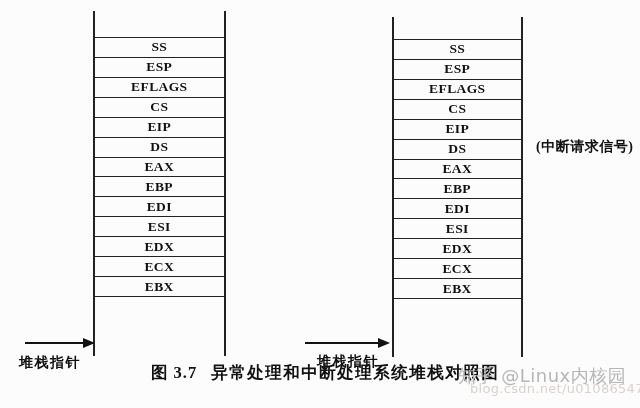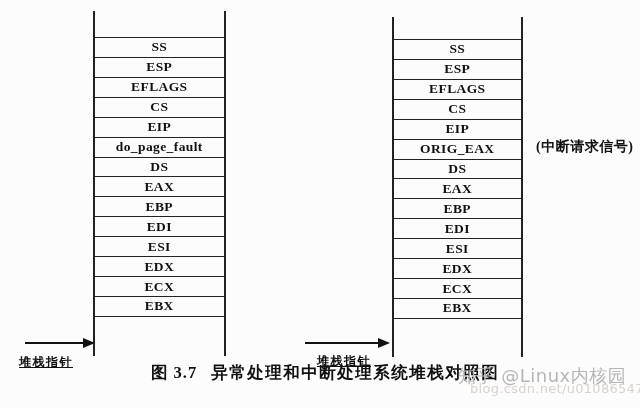--- a/index.html
+++ b/index.html
@@ -48,25 +48,24 @@
   }
   .arrow-head {
     position: absolute;
     width: 0; height: 0;
     border-top: 5.5px solid transparent;
     border-bottom: 5.5px solid transparent;
     border-left: 12px solid var(--text);
   }
   .pointer-label {
     position: absolute;
-    font-size: 12px;
+    font-size: 14px;
     font-weight: bold;
     letter-spacing: 1.5px;
     white-space: nowrap;
-    text-decoration: underline;
   }
   .annotation {
     position: absolute;
     font-size: 14px;
     font-weight: bold;
     letter-spacing: 0.5px;
     white-space: nowrap;
   }
   .caption {
     position: absolute;
@@ -124,21 +123,20 @@
 
   <div>
     <div class="rail ls-rail-l"></div>
     <div class="rail ls-rail-r"></div>
     <div class="rows ls-rows">
         <div class="stack-row">SS</div>
         <div class="stack-row">ESP</div>
         <div class="stack-row">EFLAGS</div>
         <div class="stack-row">CS</div>
         <div class="stack-row">EIP</div>
-        <div class="stack-row">do_page_fault</div>
         <div class="stack-row">DS</div>
         <div class="stack-row">EAX</div>
         <div class="stack-row">EBP</div>
         <div class="stack-row">EDI</div>
         <div class="stack-row">ESI</div>
         <div class="stack-row">EDX</div>
         <div class="stack-row">ECX</div>
         <div class="stack-row">EBX</div>
       </div>
     <div class="arrow-shaft ls-shaft"></div>
@@ -148,21 +146,20 @@
 
   <div>
     <div class="rail rs-rail-l"></div>
     <div class="rail rs-rail-r"></div>
     <div class="rows rs-rows">
         <div class="stack-row">SS</div>
         <div class="stack-row">ESP</div>
         <div class="stack-row">EFLAGS</div>
         <div class="stack-row">CS</div>
         <div class="stack-row">EIP</div>
-        <div class="stack-row">ORIG_EAX</div>
         <div class="stack-row">DS</div>
         <div class="stack-row">EAX</div>
         <div class="stack-row">EBP</div>
         <div class="stack-row">EDI</div>
         <div class="stack-row">ESI</div>
         <div class="stack-row">EDX</div>
         <div class="stack-row">ECX</div>
         <div class="stack-row">EBX</div>
       </div>
     <div class="arrow-shaft rs-shaft"></div>

